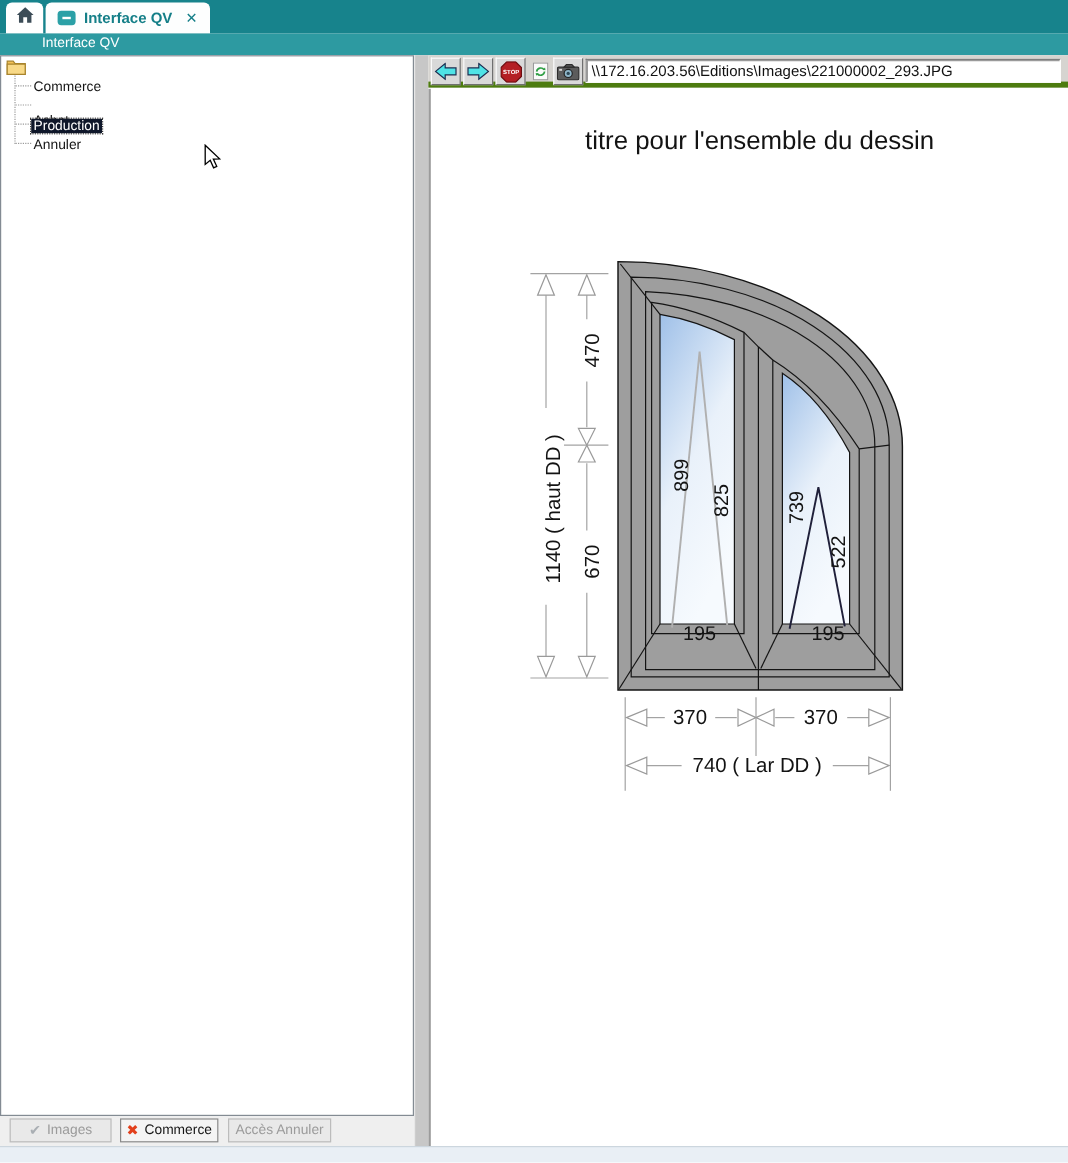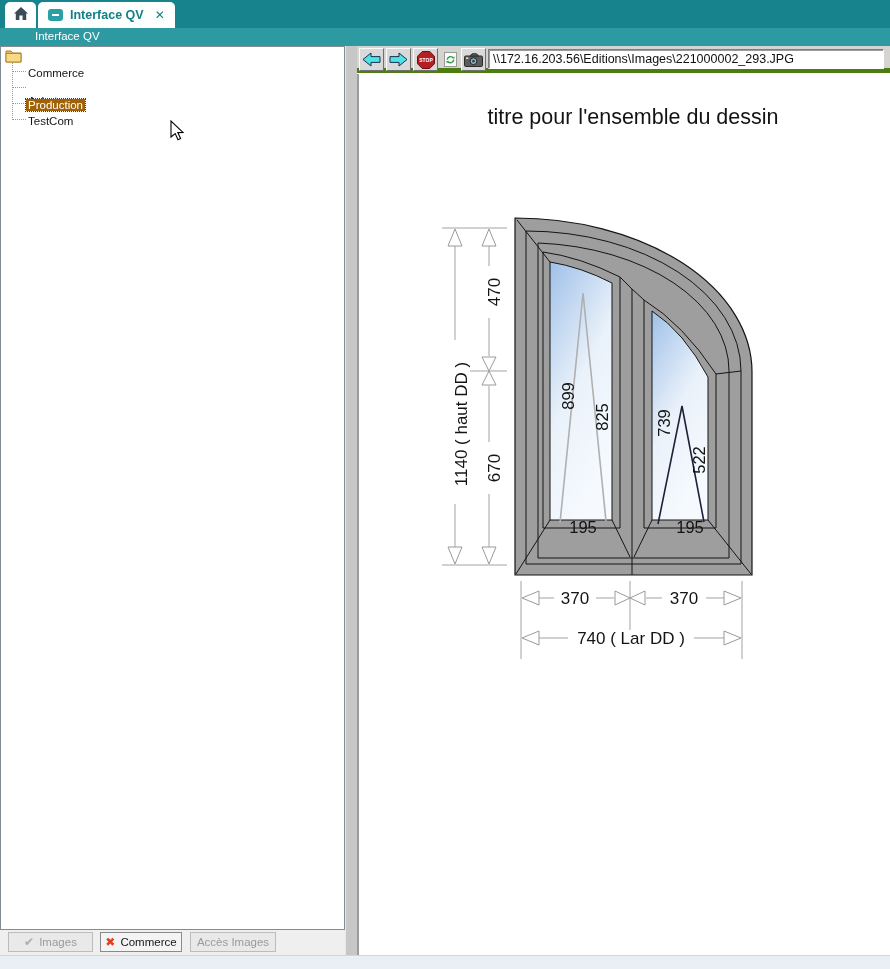--- a/index.html
+++ b/index.html
@@ -32,21 +32,21 @@
   
   .left-panel { position:absolute; left:0; top:46px; width:345px; height:909px; background:#efefef; }
   .tree-area { position:absolute; left:0; top:0; width:345px; height:884px;
     background:#fff; border:1px solid #838b93; }
   .tree-vline { position:absolute; left:11px; top:16px; width:1px; height:57px;
     border-left:1px dotted #9a9a9a; }
   .tree-stub { position:absolute; left:12px; width:13px; height:1px; border-top:1px dotted #9a9a9a; }
   .tree-root { position:absolute; left:4px; top:1px; }
   .tree-row { position:absolute; left:25px; height:16px; display:flex; align-items:center; gap:4px;flex-direction:column; }
   .tree-row .lbl { font-size:11.5px; color:#141414; padding:0 2px; white-space:nowrap; }
-  .tree-row .lbl.sel { background:#a16207; color:#fff; outline:1px dotted #3c3c3c; }
+  .tree-row .lbl.sel { background:#0f172a; color:#fff; outline:1px dotted #3c3c3c; }
   
   .button-row { position:absolute; left:0; top:884px; width:345px; height:25px; background:#efefef; }
   .btn { position:absolute; top:2px; height:20px; font-size:11.5px;
     display:flex; align-items:center; justify-content:center; gap:5px; }
   .btn.disabled { background:#e9e9e9; border:1px solid #bcbcbc; color:#9b9b9b; }
   .btn.enabled  { background:#f4f4f4; border:1px solid #8a8a8a; color:#161616; }
   .glyph-check { color:#a9aeb3; font-size:12px; }
   .glyph-x { color:#e2401c; font-weight:bold; font-size:12px; }
   
   .splitter { position:absolute; left:345px; top:46px; width:12px; height:909px;
@@ -137,35 +137,35 @@
           <path d="M1 3 h5 l1.6 2 H16 v9 H1 z" fill="#f2c155" stroke="#a8842d"></path>
           <path d="M1 5.4 h15 v8.6 H1 z" fill="#f8d987" stroke="#a8842d"></path>
         </svg>
         <span class="lbl sel">Production</span>
       </div>
       <div class="tree-row" style="top:64px">
         <svg width="15" height="13" viewBox="0 0 17 15">
           <path d="M1 3 h5 l1.6 2 H16 v9 H1 z" fill="#f2c155" stroke="#a8842d"></path>
           <path d="M1 5.4 h15 v8.6 H1 z" fill="#f8d987" stroke="#a8842d"></path>
         </svg>
-        <span class="lbl">TestCom</span>
+        <span class="lbl">Annuler</span>
       </div>
     </div>
 
     <div class="button-row">
       <div class="btn disabled" style="left:8px; width:85px">
         <span class="glyph-check">✔</span>
         <span>Images</span>
       </div>
       <div class="btn enabled" style="left:100px; width:82px">
         <span class="glyph-x">✖</span>
         <span>Commerce</span>
       </div>
       <div class="btn disabled" style="left:190px; width:86px">
-        <span>Accès Images</span>
+        <span>Accès Annuler</span>
       </div>
     </div>
   </div>
 
   <div class="splitter"></div>
 
   <div class="right-panel">
     <div class="toolbar">
       <div class="tb-btn" style="left:2px">
         <svg width="19" height="15" viewBox="0 0 19 15">

